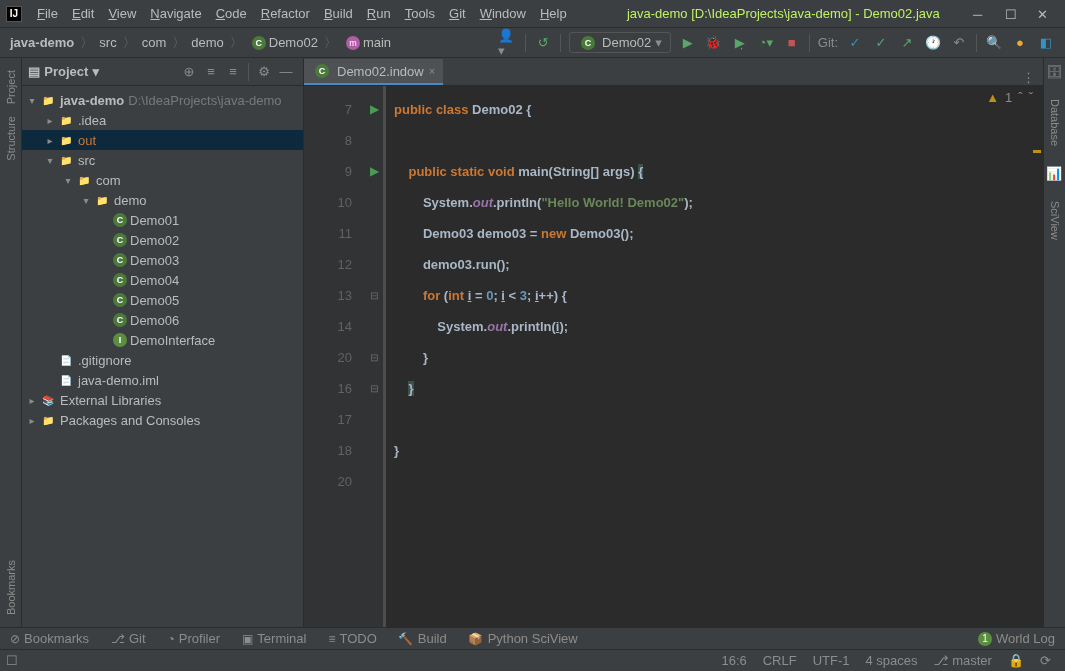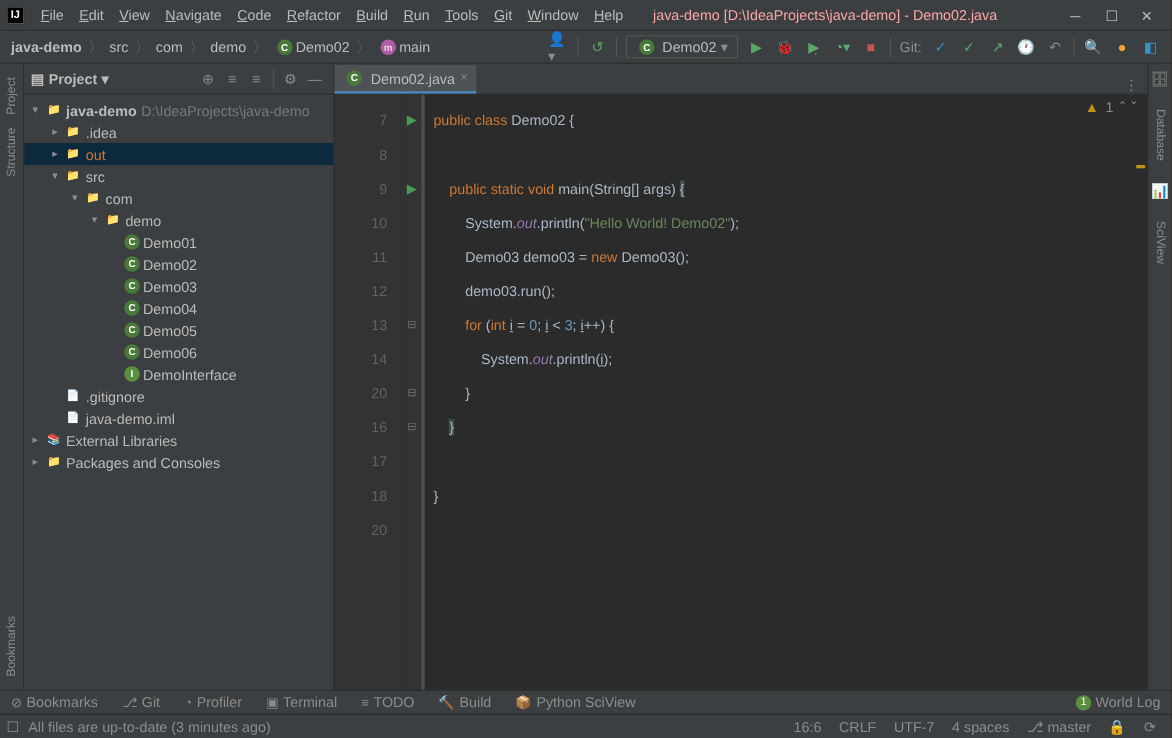--- a/index.html
+++ b/index.html
@@ -1,21 +1,21 @@
 <!DOCTYPE html>
 <html><head>
 <meta charset="utf-8">
 <style>
 * { margin:0; padding:0; box-sizing:border-box; font-family:"Segoe UI",Arial,sans-serif; font-size:13px; }
 body { background:#3c3f41; color:#bbb; width:1065px; height:671px; overflow:hidden; position:relative; }
 .titlebar { height:28px; background:#3c3f41; display:flex; align-items:center; padding:0 6px; border-bottom:1px solid #2b2b2b; }
 .titlebar .logo { width:16px; height:16px; background:#000; margin-right:8px; display:flex; align-items:center; justify-content:center; color:#fff; font-size:10px; font-weight:bold; border:1px solid #555;}
 .menu-item { padding:0 7px; color:#bbb; cursor:pointer; }
 .menu-item u { text-decoration:underline; }
-.title-text { margin-left:20px; color:#fca5a5; flex:1; }
+.title-text { margin-left:20px; color:#bef264; flex:1;text-align:center; }
 .win-controls { display:flex; gap:18px; padding-right:8px; }
 .win-btn { width:14px; height:14px; color:#bbb; }
 .navbar { height:30px; background:#3c3f41; display:flex; align-items:center; padding:0 6px; border-bottom:1px solid #2b2b2b; }
 .crumb { display:flex; align-items:center; padding:0 4px; color:#bbb; }
 .crumb-sep { color:#6e6e6e; padding:0 2px; }
 .nav-spacer { flex:1; }
 .tb-icon { width:20px; height:20px; margin:0 3px; display:flex; align-items:center; justify-content:center; cursor:pointer; }
 .run-config { border:1px solid #555; border-radius:3px; padding:2px 8px; display:flex; align-items:center; gap:4px; margin:0 4px; }
 .main { display:flex; height:calc(100% - 28px - 30px - 22px - 22px); }
 .left-gutter { width:22px; background:#3c3f41; border-right:1px solid #2b2b2b; display:flex; flex-direction:column; align-items:center; justify-content:space-between; padding:6px 0; }
@@ -43,21 +43,21 @@
 .tabbar { height:28px; background:#3c3f41; display:flex; align-items:flex-end; border-bottom:1px solid #2b2b2b; }
 .tab { height:26px; background:#4e5254; border-bottom:2px solid #4a88c7; padding:0 8px; display:flex; align-items:center; gap:5px; color:#bbb; }
 .tab-close { color:#8c8c8c; font-size:11px; cursor:pointer; }
 .tab-more { margin-left:auto; padding:0 8px; color:#8c8c8c; cursor:pointer; }
 .editor { flex:1; display:flex; font-family:"JetBrains Mono","Consolas",monospace; font-size:15px; position:relative; }
 .gutter-num { width:60px; background:#313335; text-align:right; padding:8px 12px 0 0; color:#606366; line-height:31px; }
 .gutter-icons { width:22px; background:#313335; padding-top:8px; line-height:31px; border-right:1px solid #414141;}
 .gicon { height:31px; display:flex; align-items:center; justify-content:center; }
 .run-tri { color:#499c54; font-size:12px; }
 .fold { color:#6e6e6e; font-size:10px; }
-.code { flex:1; padding:8px 0 0 8px; line-height:31px; white-space:pre; color:#a9b7c6; position:relative; border-left:3px solid #4d4d4d; margin-left:-3px;}
+.code { flex:1; padding:8px 0 0 8px; line-height:31px; white-space:pre; color:#a9b7c6; position:relative; border-left:3px solid #4d4d4d; margin-left:-3px;font-weight:bold;}
 .kw { color:#cc7832; }
 .str { color:#6a8759; }
 .field { color:#9876aa; font-style:italic; }
 .num { color:#6897bb; }
 .editor-overlay { position:absolute; top:4px; right:10px; display:flex; align-items:center; gap:6px; color:#8c8c8c; font-size:12px; }
 .warn { color:#be9117; }
 .err-stripe { position:absolute; right:2px; top:64px; width:8px; height:3px; background:#be9117; }
 .toolwindow-bar { height:22px; background:#3c3f41; border-top:1px solid #2b2b2b; display:flex; align-items:center; padding:0 6px; gap:14px; }
 .tw-item { display:flex; align-items:center; gap:4px; color:#8c8c8c; font-size:12px; cursor:pointer; padding:0 4px; }
 .tw-spacer { flex:1; }
@@ -244,21 +244,21 @@
           <span class="ticon" style="color:#3592c4">📁</span>
           <span class="tree-label">Packages and Consoles</span>
         </div>
     </div>
   </div>
 
   <div class="editor-area">
     <div class="tabbar">
       <div class="tab">
         <span class="ticon class-ico">C</span>
-        <span>Demo02.java</span>
+        <span>Demo02.indow</span>
         <span class="tab-close">×</span>
       </div>
       <div class="tab-more">⋮</div>
     </div>
     <div class="editor">
       <div class="gutter-num" id="lineno-host">
           <div>7</div>
           <div>8</div>
           <div>9</div>
           <div>10</div>
@@ -327,22 +327,21 @@
   <div class="tw-item">📦 <span>Python SciView</span></div>
   <div class="tw-spacer"></div>
   <div class="tw-item">
       <span class="ev-badge">1</span> 
       <span>World Log</span>
     </div>
 </div>
 
 <div class="statusbar">
   <span>☐</span>
-  <span class="status-item">All files are up-to-date (3 minutes ago)</span>
   <div class="sp"></div>
   <span class="status-item">16:6</span>
   <span class="status-item">CRLF</span>
-  <span class="status-item">UTF-7</span>
+  <span class="status-item">UTF-1</span>
   <span class="status-item">4 spaces</span>
   <span class="status-item">⎇ <span>master</span></span>
   <span class="status-item">🔒</span>
   <span class="status-item">⟳</span>
 </div>
 
 </body></html>

